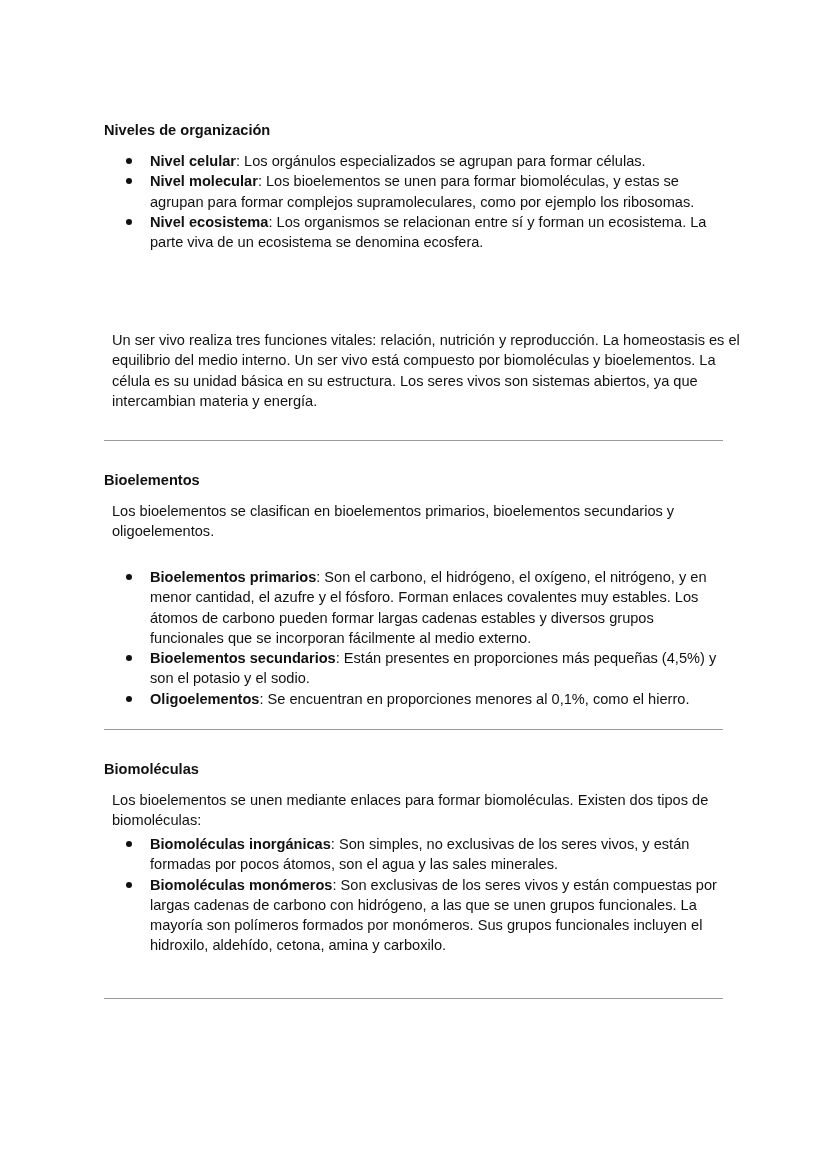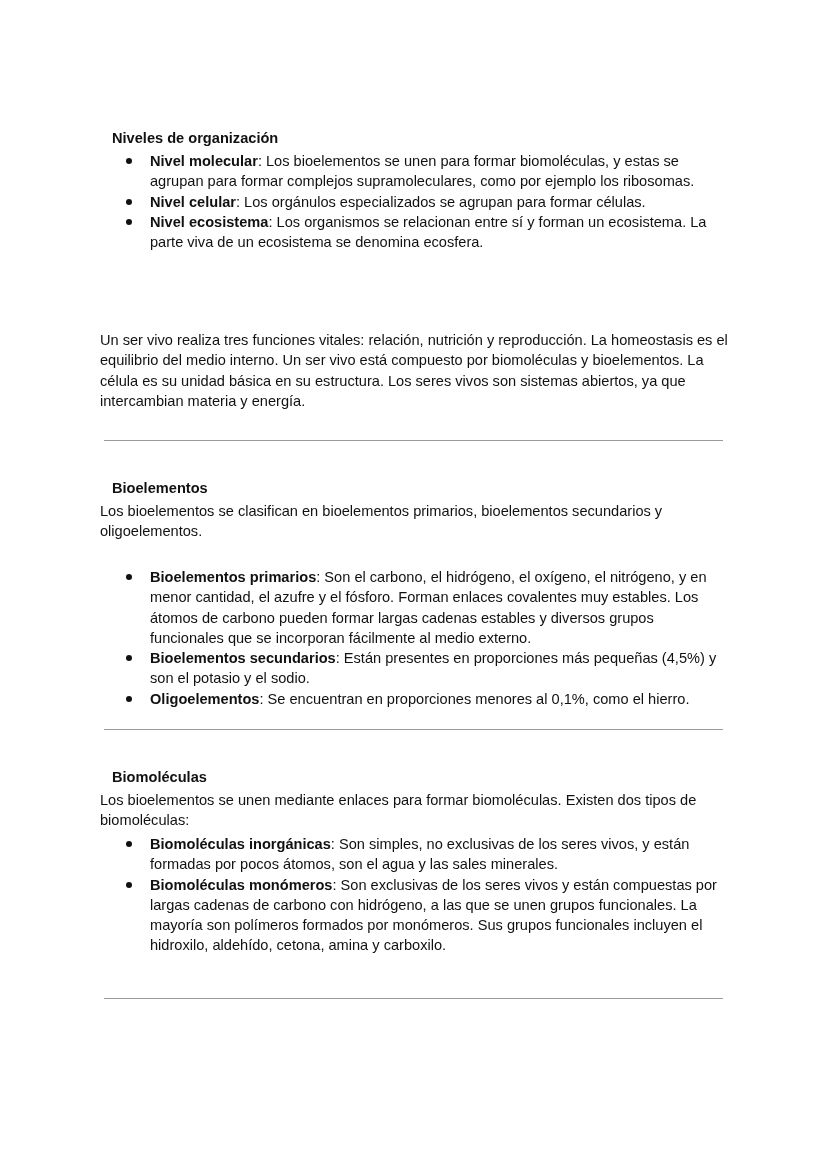--- a/index.html
+++ b/index.html
@@ -4,24 +4,24 @@
 <style>
   html, body { margin: 0; padding: 0; background: #ffffff; }
   body {
     width: 828px; height: 1169px; position: relative; overflow: hidden;
     font-family: "Liberation Sans", sans-serif;
     color: #111111;
   }
   .page { position: absolute; left: 0; top: 0; width: 828px; height: 1169px; }
   .section-title {
     position: absolute; left: 100px;
-    font-size: 14.6px; font-weight: bold; line-height: 20px; margin: 12px; text-align: right;
+    font-size: 14.6px; font-weight: bold; line-height: 20px; margin: 4px; text-align: right;
   }
   .para {
-    position: absolute; left: 100px; width: 630px;
+    position: absolute; left: 112px; width: 630px;
     font-size: 14.6px; line-height: 20.3px; margin: 0;
   }
   ul.bullets {
     position: absolute; left: 100px; width: 630px;
     list-style: none; margin: 0; padding: 0;
     font-size: 14.6px; line-height: 20.3px;
   }
   ul.bullets li {
     position: relative; padding-left: 50px; margin: 0;
   }
@@ -38,25 +38,25 @@
 </head>
 <body>
 
 <div class="page">
 
   <h3 class="section-title" style="top:116px;">Niveles de organización</h3>
 
   <ul class="bullets" style="top:151px;">
     <li>
       <span class="dot"></span>
-      <b>Nivel molecular</b><span>: Los bioelementos se unen para formar biomoléculas, y estas se agrupan para formar complejos supramoleculares, como por ejemplo los ribosomas.</span>
+      <b>Nivel celular</b><span>: Los orgánulos especializados se agrupan para formar células.</span>
     </li>
     <li>
       <span class="dot"></span>
-      <b>Nivel celular</b><span>: Los orgánulos especializados se agrupan para formar células.</span>
+      <b>Nivel molecular</b><span>: Los bioelementos se unen para formar biomoléculas, y estas se agrupan para formar complejos supramoleculares, como por ejemplo los ribosomas.</span>
     </li>
     <li>
       <span class="dot"></span>
       <b>Nivel ecosistema</b><span>: Los organismos se relacionan entre sí y forman un ecosistema. La parte viva de un ecosistema se denomina ecosfera.</span>
     </li>
   </ul>
 
   <p class="para" style="top:330px;">Un ser vivo realiza tres funciones vitales: relación, nutrición y reproducción. La homeostasis es el equilibrio del medio interno. Un ser vivo está compuesto por biomoléculas y bioelementos. La célula es su unidad básica en su estructura. Los seres vivos son sistemas abiertos, ya que intercambian materia y energía.</p>
 
   <div class="rule" style="top:440px;"></div>

